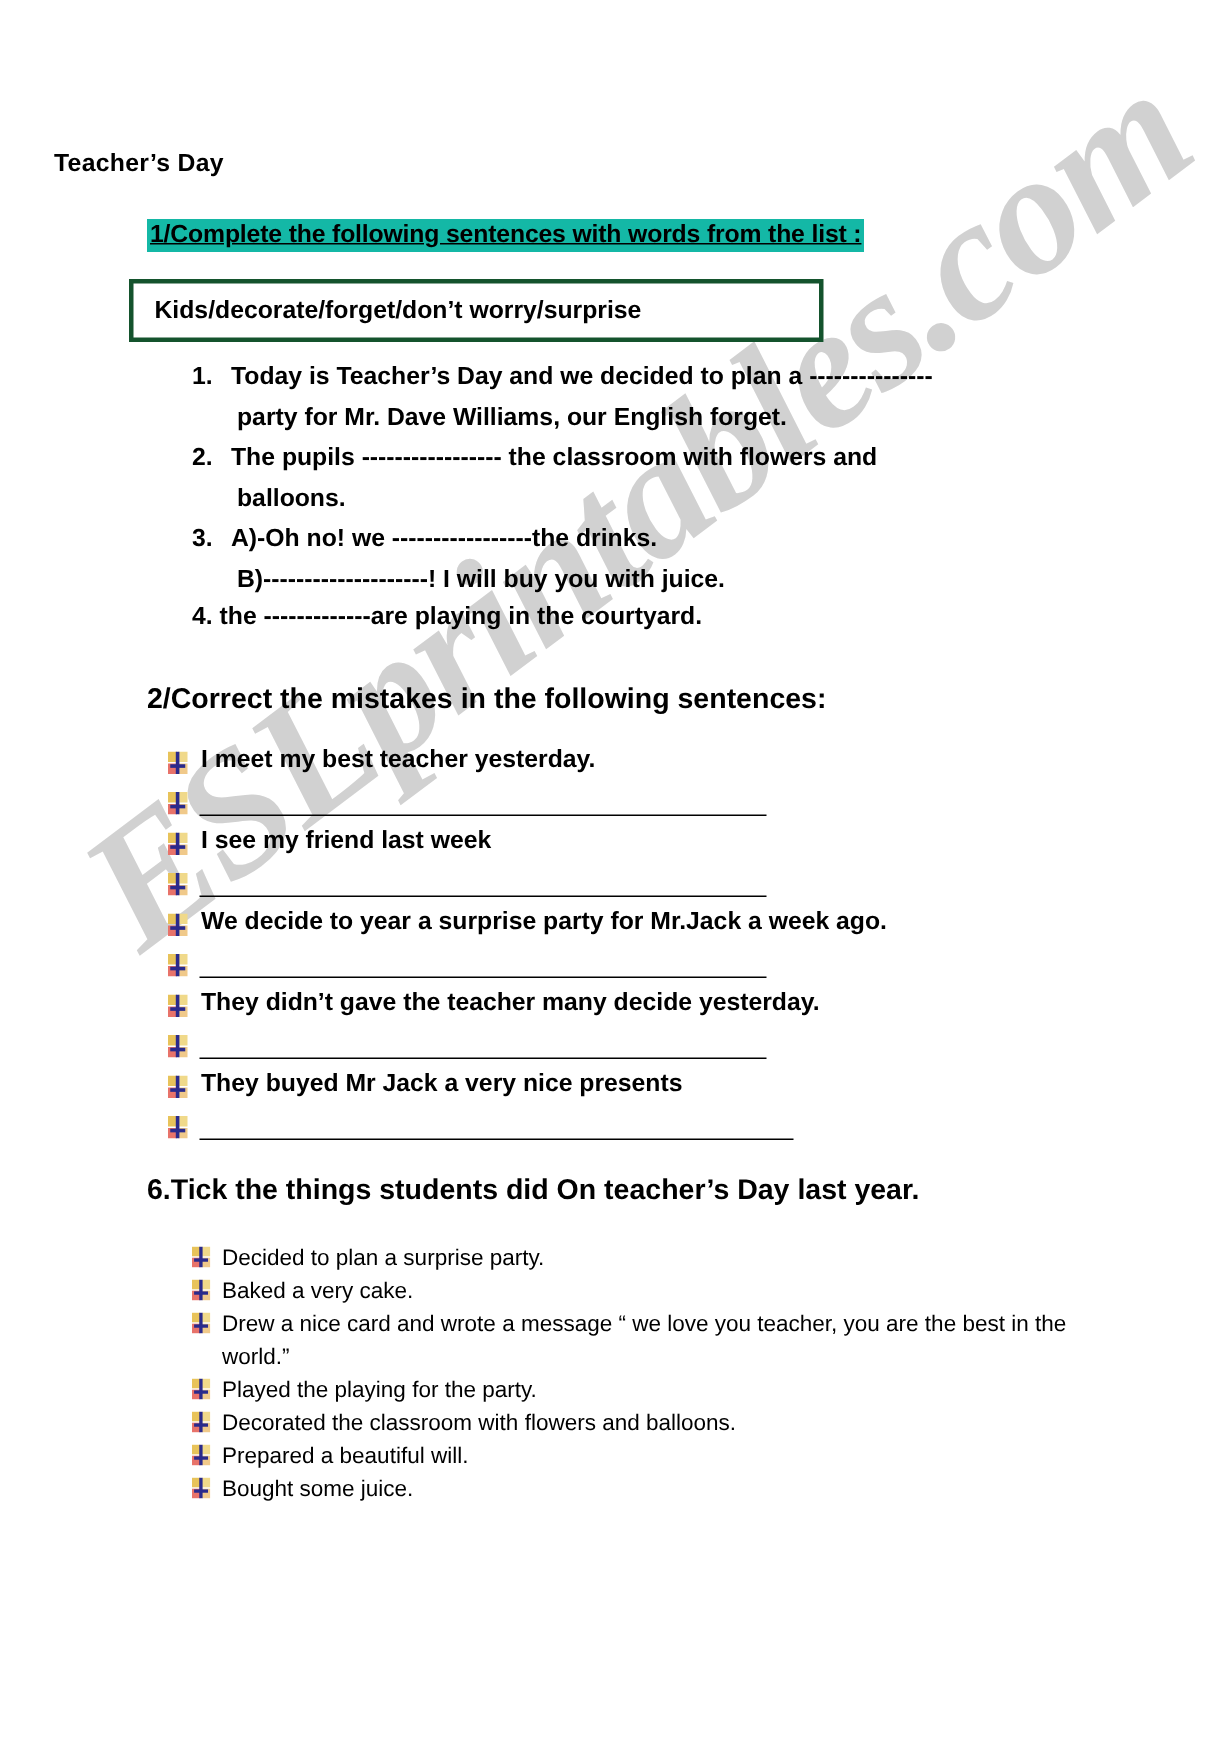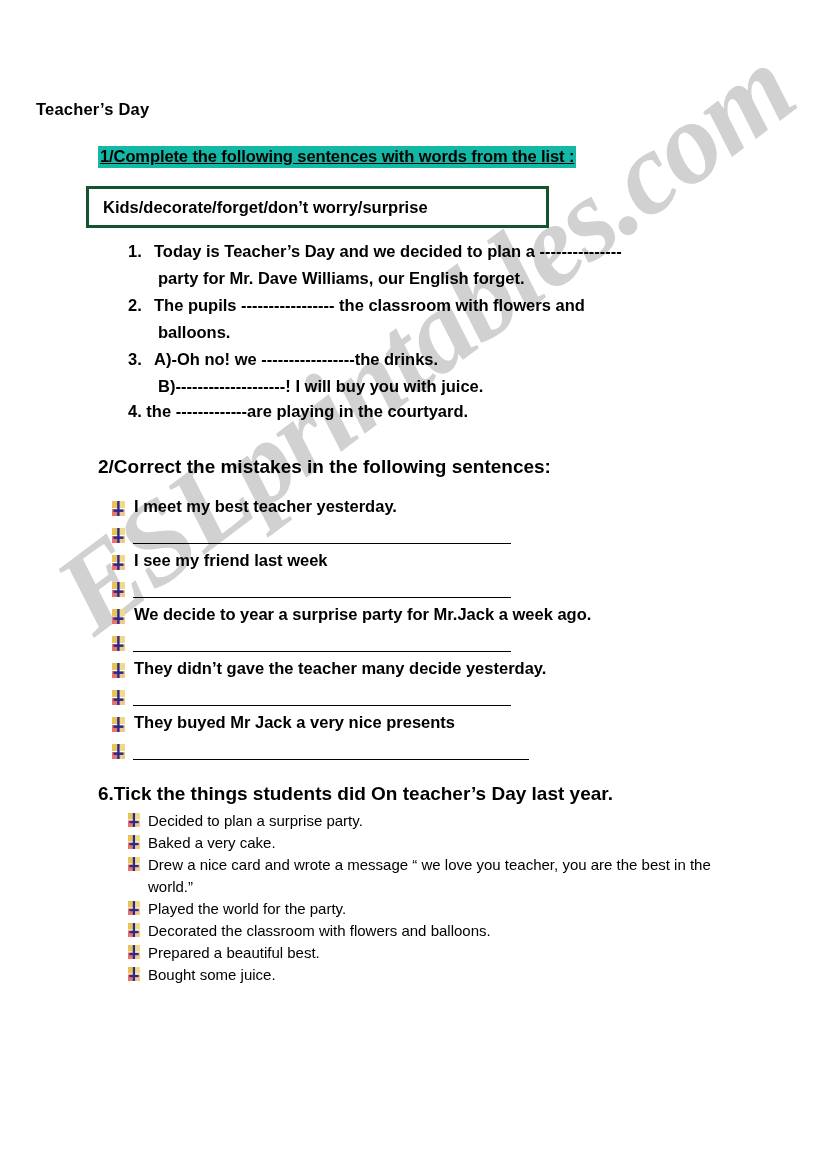--- a/index.html
+++ b/index.html
@@ -176,21 +176,21 @@
     left: 21px;
     top: 19px;
     height: 0;
     border-bottom: 1.6px solid #000;
   }
 
   
   .b-list3 {
     position: absolute;
     left: 128px;
-    top: 810px;
+    top: 828px;
     width: 600px;
     font-size: 15px;
     font-weight: normal;
     line-height: 21.5px;
   }
   .b-row3 {
     position: relative;
     padding-left: 20px;
     margin-bottom: 0.5px;
   }
@@ -422,21 +422,21 @@
         <span class="bullet">
           <svg width="13" height="14" viewBox="0 0 14 15">
             <rect x="0" y="0" width="6" height="7" fill="#e8c35a"></rect>
             <rect x="7" y="0" width="6" height="7" fill="#f0d98a"></rect>
             <rect x="0" y="8" width="6" height="7" fill="#e8736a"></rect>
             <rect x="7" y="8" width="6" height="7" fill="#f0c98a"></rect>
             <rect x="5.2" y="0" width="2.4" height="15" fill="#2a2a8c"></rect>
             <rect x="1.5" y="8.5" width="10" height="2.4" fill="#2a2a8c"></rect>
           </svg>
         </span>
-        <span>Played the world for the party.</span>
+        <span>Played the playing for the party.</span>
       </div>
       <div class="b-row3">
         <span class="bullet">
           <svg width="13" height="14" viewBox="0 0 14 15">
             <rect x="0" y="0" width="6" height="7" fill="#e8c35a"></rect>
             <rect x="7" y="0" width="6" height="7" fill="#f0d98a"></rect>
             <rect x="0" y="8" width="6" height="7" fill="#e8736a"></rect>
             <rect x="7" y="8" width="6" height="7" fill="#f0c98a"></rect>
             <rect x="5.2" y="0" width="2.4" height="15" fill="#2a2a8c"></rect>
             <rect x="1.5" y="8.5" width="10" height="2.4" fill="#2a2a8c"></rect>
@@ -448,21 +448,21 @@
         <span class="bullet">
           <svg width="13" height="14" viewBox="0 0 14 15">
             <rect x="0" y="0" width="6" height="7" fill="#e8c35a"></rect>
             <rect x="7" y="0" width="6" height="7" fill="#f0d98a"></rect>
             <rect x="0" y="8" width="6" height="7" fill="#e8736a"></rect>
             <rect x="7" y="8" width="6" height="7" fill="#f0c98a"></rect>
             <rect x="5.2" y="0" width="2.4" height="15" fill="#2a2a8c"></rect>
             <rect x="1.5" y="8.5" width="10" height="2.4" fill="#2a2a8c"></rect>
           </svg>
         </span>
-        <span>Prepared a beautiful best.</span>
+        <span>Prepared a beautiful will.</span>
       </div>
       <div class="b-row3">
         <span class="bullet">
           <svg width="13" height="14" viewBox="0 0 14 15">
             <rect x="0" y="0" width="6" height="7" fill="#e8c35a"></rect>
             <rect x="7" y="0" width="6" height="7" fill="#f0d98a"></rect>
             <rect x="0" y="8" width="6" height="7" fill="#e8736a"></rect>
             <rect x="7" y="8" width="6" height="7" fill="#f0c98a"></rect>
             <rect x="5.2" y="0" width="2.4" height="15" fill="#2a2a8c"></rect>
             <rect x="1.5" y="8.5" width="10" height="2.4" fill="#2a2a8c"></rect>

